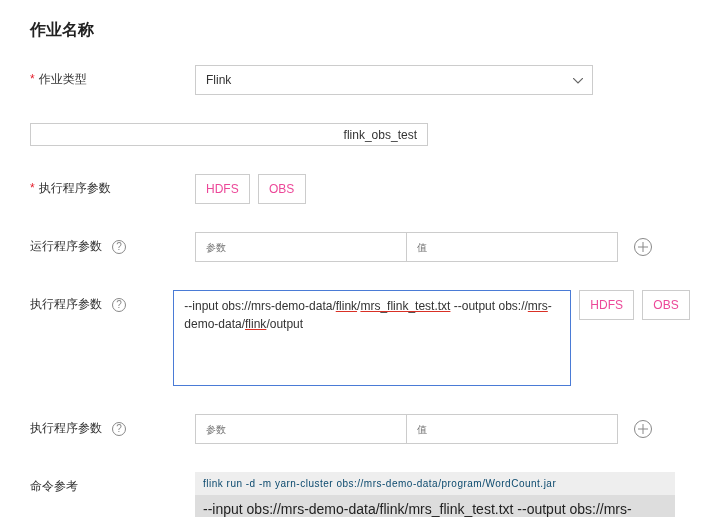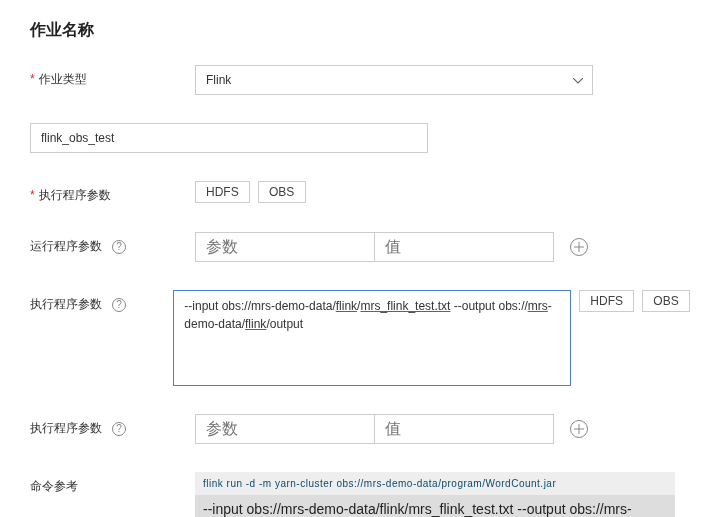--- a/index.html
+++ b/index.html
@@ -8,26 +8,26 @@
   .page-title { font-size: 16px; font-weight: bold; color: #222; margin-bottom: 24px; }
   .form-row { display: flex; align-items: flex-start; margin-bottom: 28px; }
   .label-col { width: 165px; padding-top: 6px; display: flex; align-items: center; gap: 4px; }
   .required::before { content: "*"; color: #e41e2b; margin-right: 4px; }
   .label-text { color: #333; }
   .help-icon { display: inline-flex; align-items: center; justify-content: center; width: 14px; height: 14px; border: 1px solid #888; border-radius: 50%; font-size: 10px; color: #888; margin-left: 6px; cursor: help; }
   .field-col { flex: 1; display: flex; align-items: flex-start; gap: 8px; flex-wrap: nowrap; }
   .select-box { position: relative; width: 398px; }
   .select-input { width: 100%; height: 30px; border: 1px solid #ccc; padding: 0 28px 0 10px; font-size: 12px; color: #333; background: #fff; appearance: none; outline: none; }
   .select-caret { position: absolute; right: 10px; top: 50%; transform: translateY(-50%); pointer-events: none; }
-  .text-input { width: 398px; height: 30px; border: 1px solid #ccc; padding: 0 10px; font-size: 12px; color: #333; outline: none; }
+  .text-input { width: 398px; height: 23px; border: 1px solid #ccc; padding: 0 10px; font-size: 12px; color: #333; outline: none; text-align: right; }
   .text-input::placeholder { color: #aaa; }
   .text-input-wide { width: 435px; }
-  .btn-small { height: 22px; min-width: 48px; padding: 0 10px; border: 1px solid #ccc; background: #fff; font-size: 12px; color: #404040; cursor: pointer; }
+  .btn-small { height: 30px; min-width: 48px; padding: 0 10px; border: 1px solid #ccc; background: #fff; font-size: 12px; color: #ec4899; cursor: pointer; }
   .dual-input { display: flex; gap: 0; }
-  .dual-input .half { width: 180px; height: 30px; border: 1px solid #ccc; padding: 0 10px; font-size: 16px; color: #be185d; outline: none; }
+  .dual-input .half { width: 212px; height: 30px; border: 1px solid #ccc; padding: 0 10px; font-size: 10px; color: #be185d; outline: none; }
   .dual-input .half:first-child { border-right: none; }
   .dual-input .half:last-child { margin-left: -1px; }
   .add-circle { display: inline-flex; align-items: center; justify-content: center; width: 18px; height: 18px; border: 1px solid #888; border-radius: 50%; font-size: 13px; color: #888; margin-left: 8px; cursor: pointer; margin-top: 6px; }
   .textarea-box { width: 398px; height: 96px; border: 1.5px solid #4a7bd6; padding: 6px 10px; font-size: 12px; color: #333; outline: none; resize: none; line-height: 1.5; font-family: inherit; overflow-wrap: break-word; }
   .side-btns { display: flex; gap: 8px; }
   .cmd-ref { width: 480px; }
   .cmd-line1 { background: #eee; padding: 6px 8px; font-size: 10px; color: #0c4a6e; letter-spacing: 0.5px; }
   .cmd-line2 { background: #ddd; padding: 4px 8px 6px 8px; font-size: 14px; color: #222; line-height: 1.5; }
   .spell-err { text-decoration: underline; text-decoration-color: #d93025; text-decoration-style: solid; text-decoration-thickness: 1px; }
 </style>

